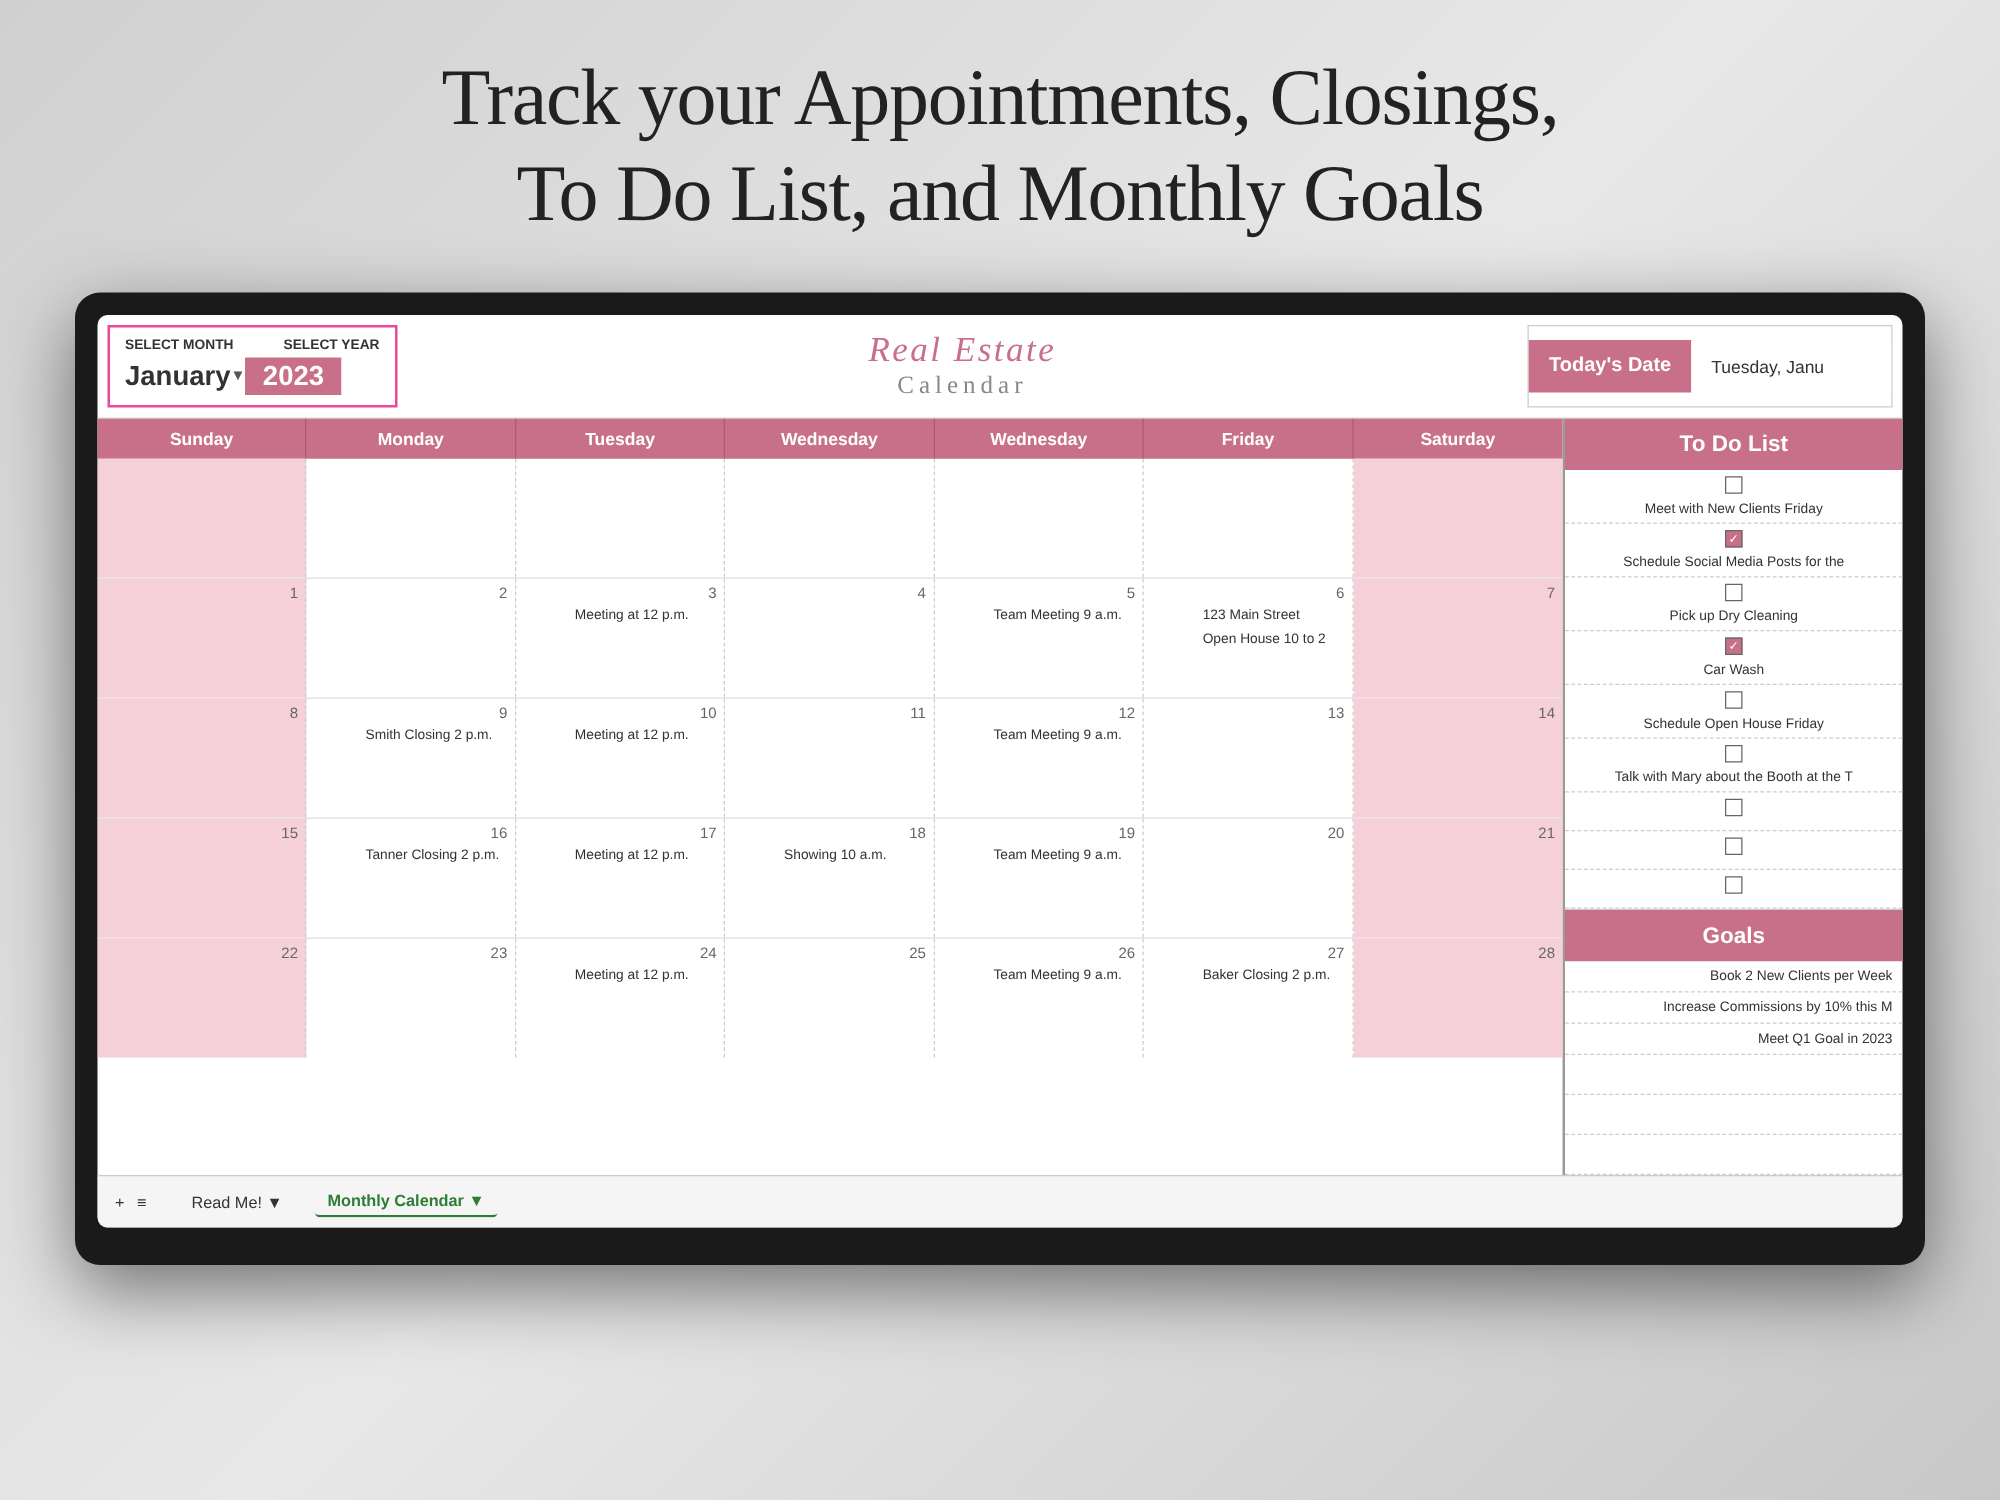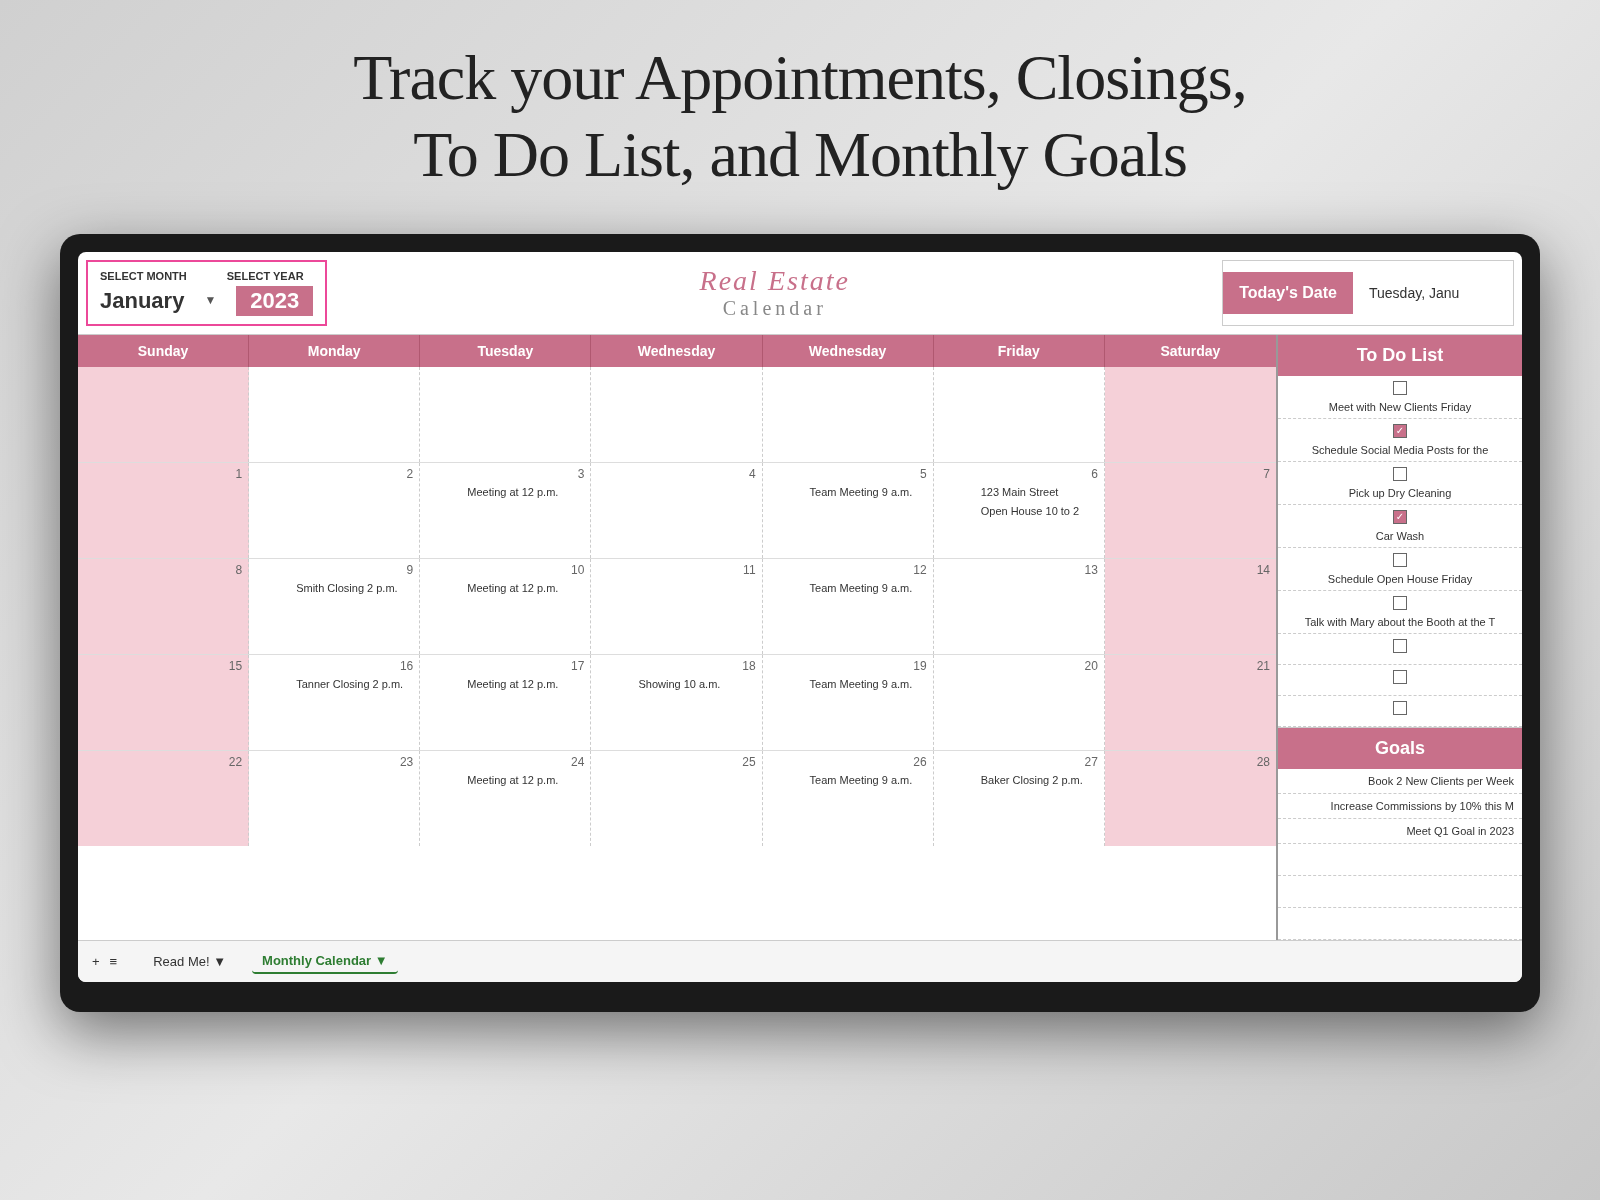--- a/index.html
+++ b/index.html
@@ -63,21 +63,20 @@
       gap: 40px;
       font-size: 11px;
       font-weight: bold;
       color: #333;
       font-family: Arial, sans-serif;
       text-transform: uppercase;
     }
 
     .month-year-values {
       display: flex;
-      gap: 20px;
       align-items: center;
       margin-top: 4px;
     }
 
     .month-val {
       font-size: 22px;
       font-weight: bold;
       color: #333;
       font-family: Arial, sans-serif;
     }
@@ -216,21 +215,21 @@
     .day-event {
       font-size: 11px;
       color: #333;
       margin-top: 4px;
       line-height: 1.4;
       padding-left: 41px;
     }
 
     
     .sidebar {
-      width: 244px;
+      width: 270px;
       display: flex;
       flex-direction: column;
     }
 
     .sidebar-todo-header {
       background: #c8708a;
       color: white;
       text-align: center;
       font-size: 18px;
       font-weight: bold;

